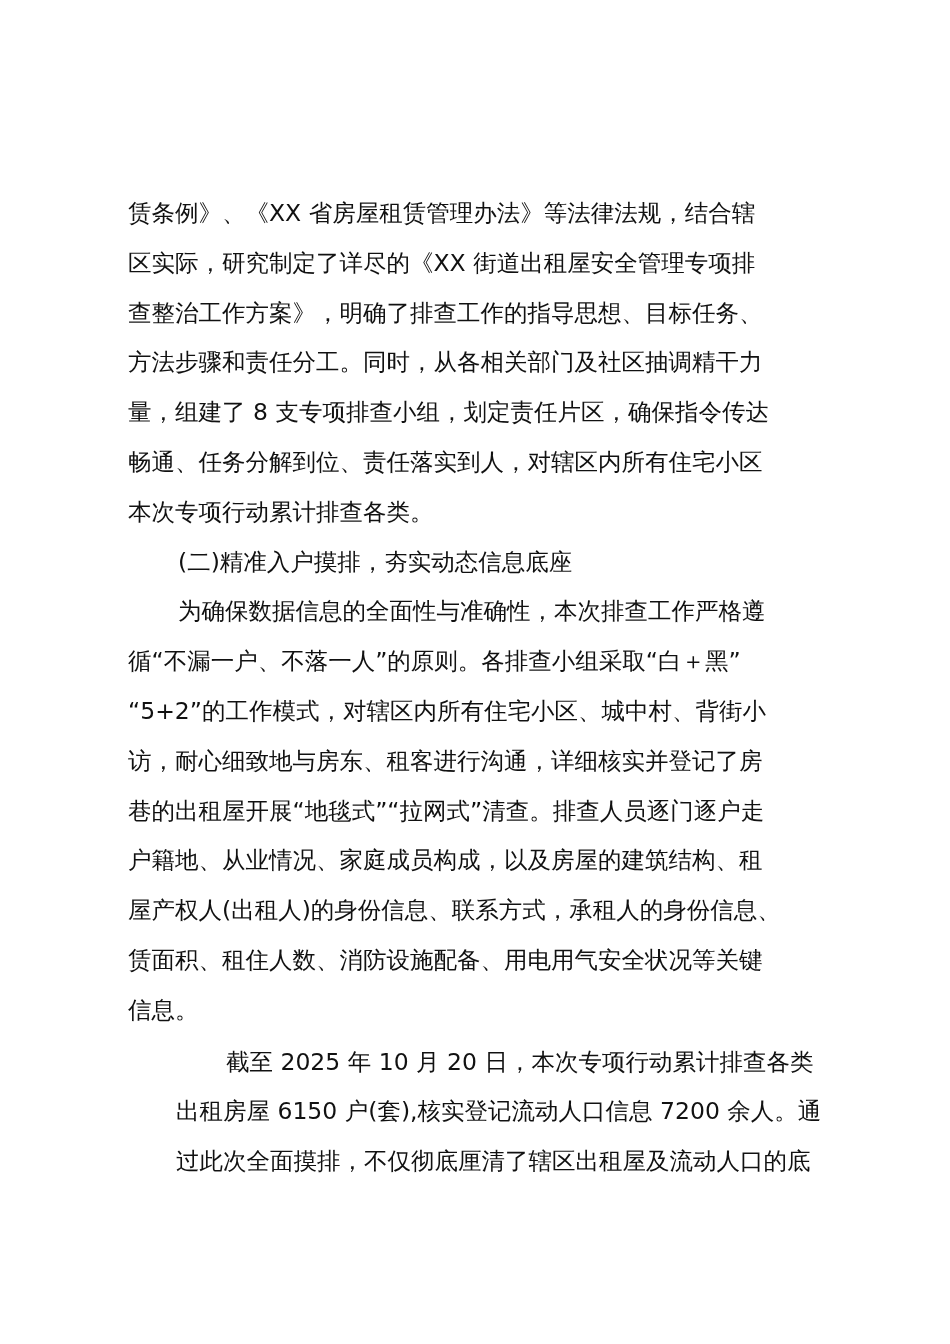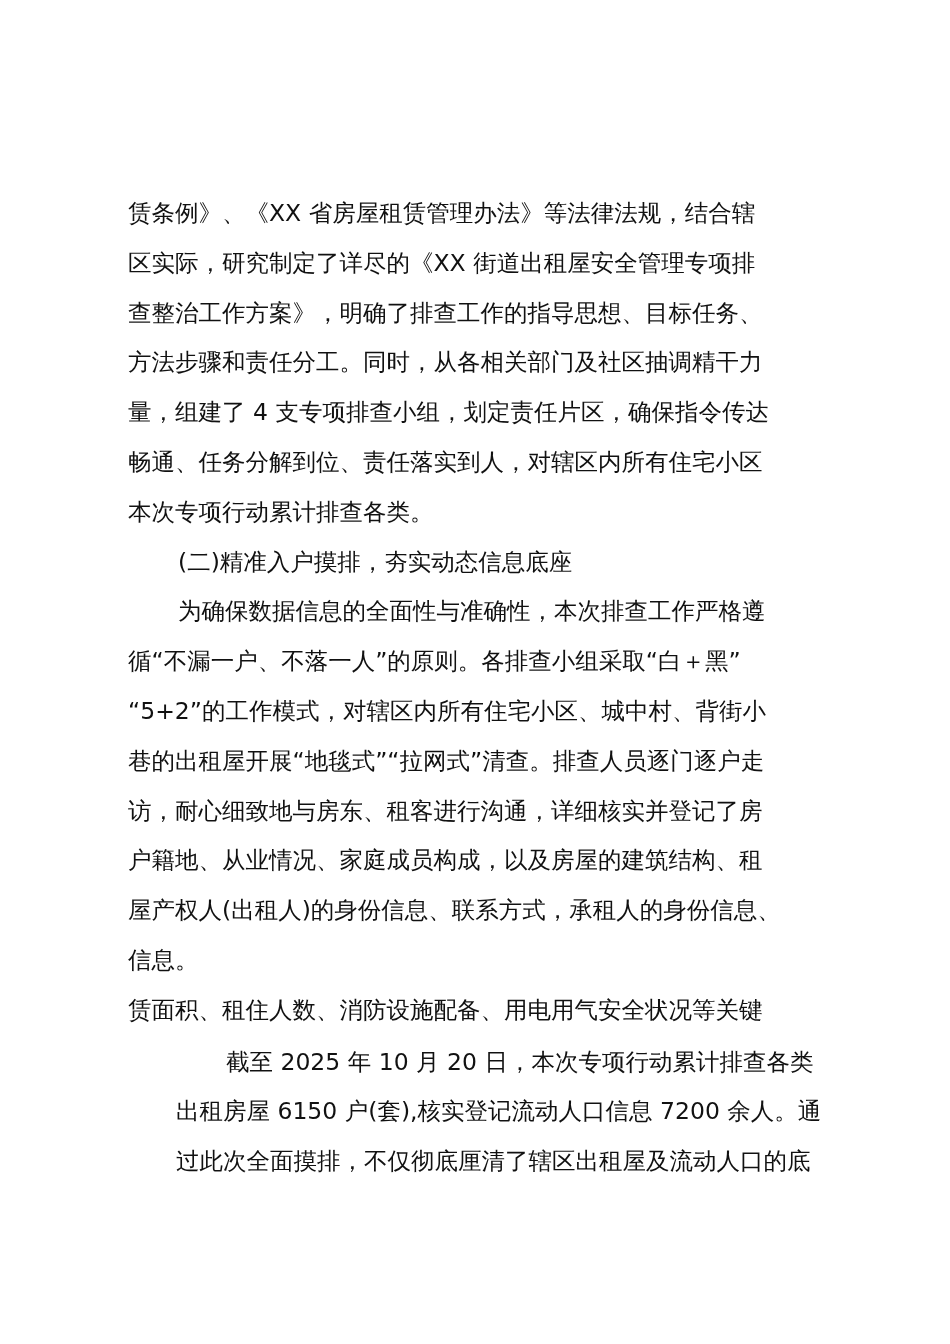--- a/index.html
+++ b/index.html
@@ -23,39 +23,39 @@
 <body>
 
 <div class="page">
   <div class="content">
 
     <div>
       <div class="line">赁条例》、《XX 省房屋租赁管理办法》等法律法规，结合辖</div>
       <div class="line">区实际，研究制定了详尽的《XX 街道出租屋安全管理专项排</div>
       <div class="line">查整治工作方案》，明确了排查工作的指导思想、目标任务、</div>
       <div class="line">方法步骤和责任分工。同时，从各相关部门及社区抽调精干力</div>
-      <div class="line">量，组建了 4 支专项排查小组，划定责任片区，确保指令传达</div>
+      <div class="line">量，组建了 8 支专项排查小组，划定责任片区，确保指令传达</div>
       <div class="line">畅通、任务分解到位、责任落实到人，对辖区内所有住宅小区</div>
       <div class="line">本次专项行动累计排查各类。</div>
     </div>
 
     <div>
       <div class="line indent">(二)精准入户摸排，夯实动态信息底座</div>
     </div>
 
     <div>
       <div class="line indent">为确保数据信息的全面性与准确性，本次排查工作严格遵</div>
       <div class="line">循“不漏一户、不落一人”的原则。各排查小组采取“白＋黑”</div>
       <div class="line">“5+2”的工作模式，对辖区内所有住宅小区、城中村、背街小</div>
+      <div class="line">访，耐心细致地与房东、租客进行沟通，详细核实并登记了房</div>
       <div class="line">巷的出租屋开展“地毯式”“拉网式”清查。排查人员逐门逐户走</div>
-      <div class="line">访，耐心细致地与房东、租客进行沟通，详细核实并登记了房</div>
       <div class="line">户籍地、从业情况、家庭成员构成，以及房屋的建筑结构、租</div>
       <div class="line">屋产权人(出租人)的身份信息、联系方式，承租人的身份信息、</div>
+      <div class="line">赁面积、租住人数、消防设施配备、用电用气安全状况等关键</div>
       <div class="line">信息。</div>
-      <div class="line">赁面积、租住人数、消防设施配备、用电用气安全状况等关键</div>
     </div>
 
     <div class="para-gap">
       <div class="line indent">截至 2025 年 10 月 20 日，本次专项行动累计排查各类</div>
       <div class="line">出租房屋 6150 户(套),核实登记流动人口信息 7200 余人。通</div>
       <div class="line">过此次全面摸排，不仅彻底厘清了辖区出租屋及流动人口的底</div>
     </div>
 
   </div>
 </div>

